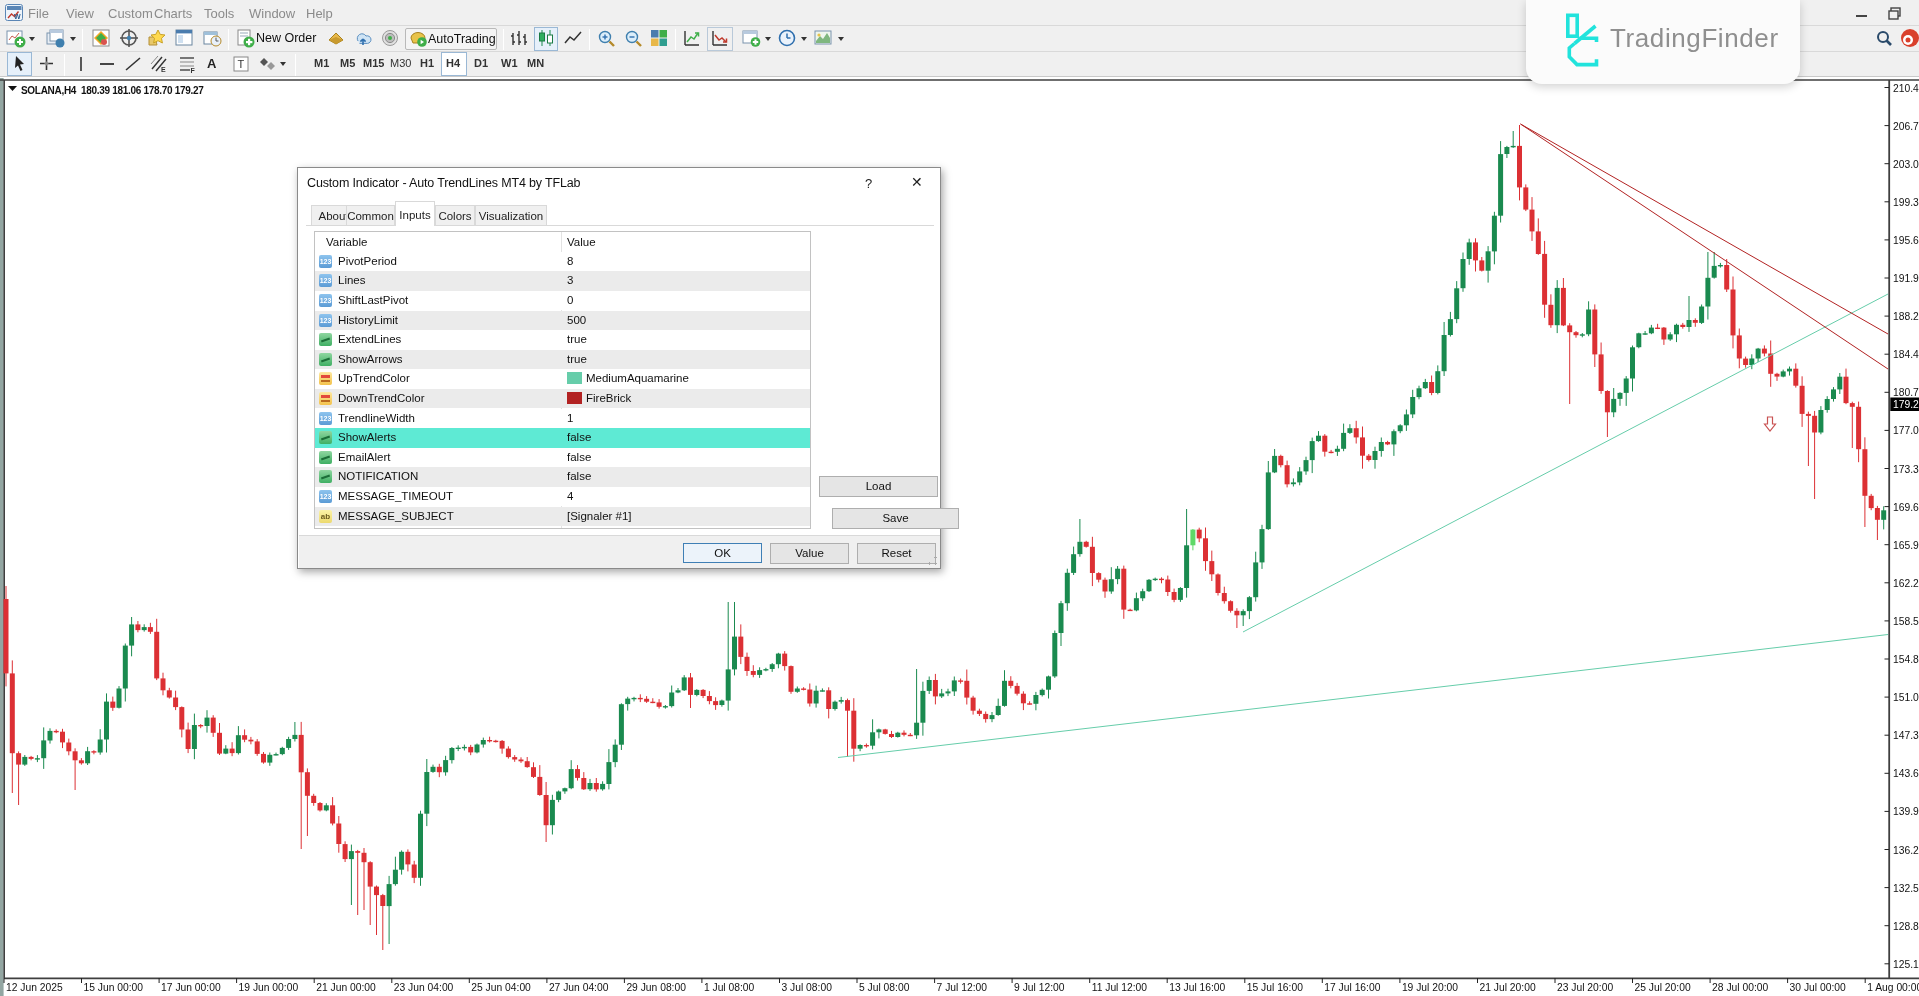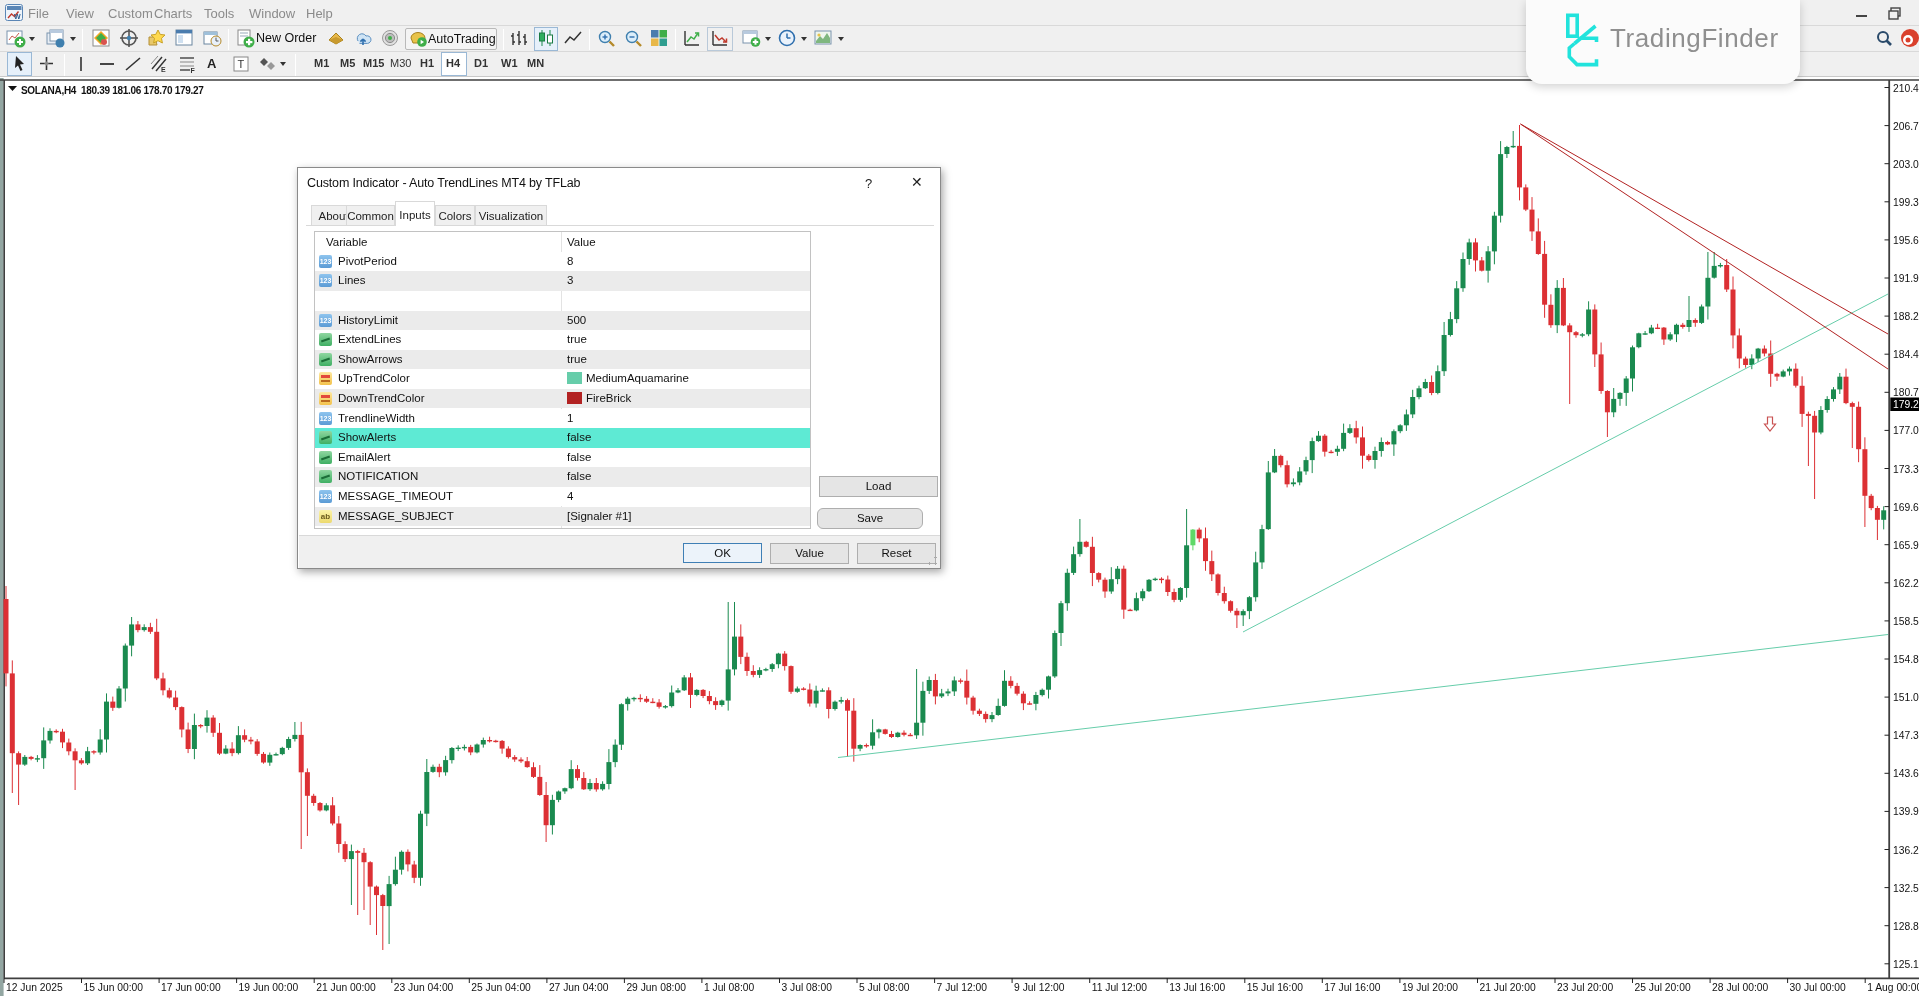--- a/index.html
+++ b/index.html
@@ -1005,20 +1005,25 @@
     <div class="trow" style="top:19.7px;background:#ffffff">
       <div style="position:absolute;left:4px;top:3px;"><span class="ric" style="background:linear-gradient(#8ec4ee,#5b9bd5);color:#fff;font-size:7px;font-weight:bold;">123</span></div>
       <div style="position:absolute;left:23px;top:3px;">PivotPeriod</div>
       <div style="position:absolute;left:252px;top:3px;">8</div>
     </div>
 <div class="trow" style="top:39.3px;background:#ebebeb">
       <div style="position:absolute;left:4px;top:3px;"><span class="ric" style="background:linear-gradient(#8ec4ee,#5b9bd5);color:#fff;font-size:7px;font-weight:bold;">123</span></div>
       <div style="position:absolute;left:23px;top:3px;">Lines</div>
       <div style="position:absolute;left:252px;top:3px;">3</div>
     </div>
+<div class="trow" style="top:58.9px;background:#ffffff">
+      <div style="position:absolute;left:4px;top:3px;"><span class="ric" style="background:linear-gradient(#8ec4ee,#5b9bd5);color:#fff;font-size:7px;font-weight:bold;">123</span></div>
+      <div style="position:absolute;left:23px;top:3px;">ShiftLastPivot</div>
+      <div style="position:absolute;left:252px;top:3px;">0</div>
+    </div>
 <div class="trow" style="top:78.5px;background:#ebebeb">
       <div style="position:absolute;left:4px;top:3px;"><span class="ric" style="background:linear-gradient(#8ec4ee,#5b9bd5);color:#fff;font-size:7px;font-weight:bold;">123</span></div>
       <div style="position:absolute;left:23px;top:3px;">HistoryLimit</div>
       <div style="position:absolute;left:252px;top:3px;">500</div>
     </div>
 <div class="trow" style="top:98.1px;background:#ffffff">
       <div style="position:absolute;left:4px;top:3px;"><span class="ric" style="background:linear-gradient(#8fd6a0,#3faf63);"><span style="position:absolute;left:2px;top:6px;width:9px;height:2px;background:#1c6e38;transform:rotate(-20deg)"></span></span></div>
       <div style="position:absolute;left:23px;top:3px;">ExtendLines</div>
       <div style="position:absolute;left:252px;top:3px;">true</div>
     </div>
@@ -1062,19 +1067,19 @@
       <div style="position:absolute;left:23px;top:3px;">MESSAGE_TIMEOUT</div>
       <div style="position:absolute;left:252px;top:3px;">4</div>
     </div>
 <div class="trow" style="top:274.5px;background:#ebebeb">
       <div style="position:absolute;left:4px;top:3px;"><span class="ric" style="background:linear-gradient(#fbf3a8,#ecd96d);color:#6b5b1e;font-size:8px;font-weight:bold;">ab</span></div>
       <div style="position:absolute;left:23px;top:3px;">MESSAGE_SUBJECT</div>
       <div style="position:absolute;left:252px;top:3px;">[Signaler #1]</div>
     </div>
   </div>
   <div class="btn" style="left:521px;top:308px;width:119px;">Load</div>
-  <div class="btn" style="left:519px;top:340px;width:106px;border-radius:6px;">Save</div>
+  <div class="btn" style="left:534px;top:340px;width:127px;">Save</div>
   <div id="dfoot"></div>
   <div class="btn ok" style="left:385px;top:375px;width:79px;">OK</div>
   <div class="btn" style="left:472px;top:375px;width:79px;">Value</div>
   <div class="btn" style="left:559px;top:375px;width:79px;">Reset</div>
   <div id="grip"></div>
 </div>
 </div>
 </body></html>

